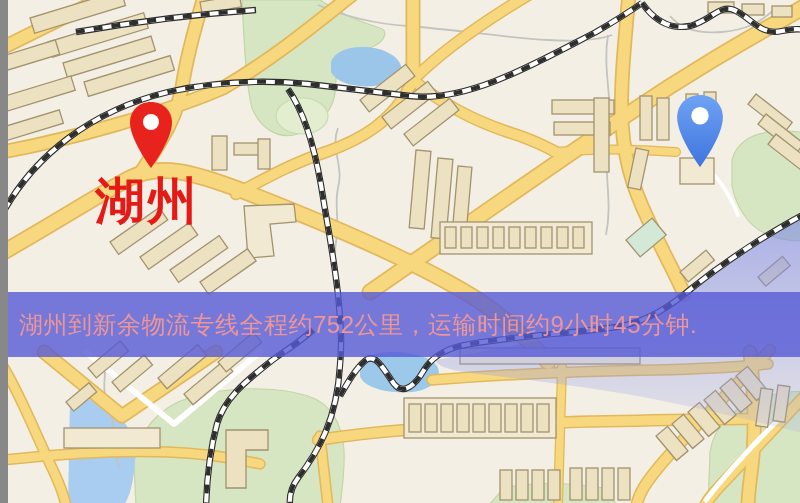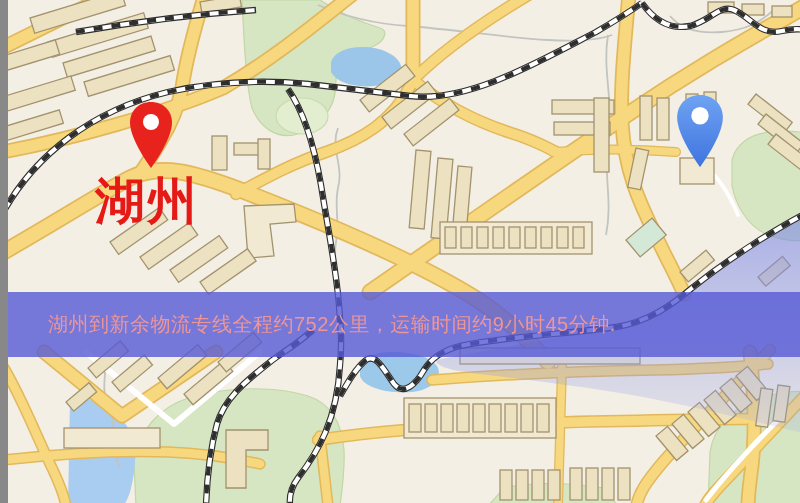--- a/index.html
+++ b/index.html
@@ -33,21 +33,21 @@
     letter-spacing:2px;
   }
   .label.origin{left:84px;top:176px;width:110px;font-size:50px;color:#e51a16;}
   .label.dest{left:634px;top:179px;width:110px;font-size:47px;color:#2433cb;}
   .banner{
     position:absolute;left:0;top:292px;width:800px;height:65px;
     background:rgba(86,90,214,0.80);
     display:flex;align-items:center;
   }
   .banner span{
-    padding-left:40px;font-size:20px;color:#ee9597;letter-spacing:0.5px;
+    padding-left:11px;font-size:24px;color:#ee9597;letter-spacing:0.5px;
     font-family:"Liberation Sans","DejaVu Sans",sans-serif;
   }
 </style>
 </head>
 <body>
 
 <div class="stage">
 
   <svg class="map" width="800" height="503" viewBox="0 0 800 503">
     <defs>

